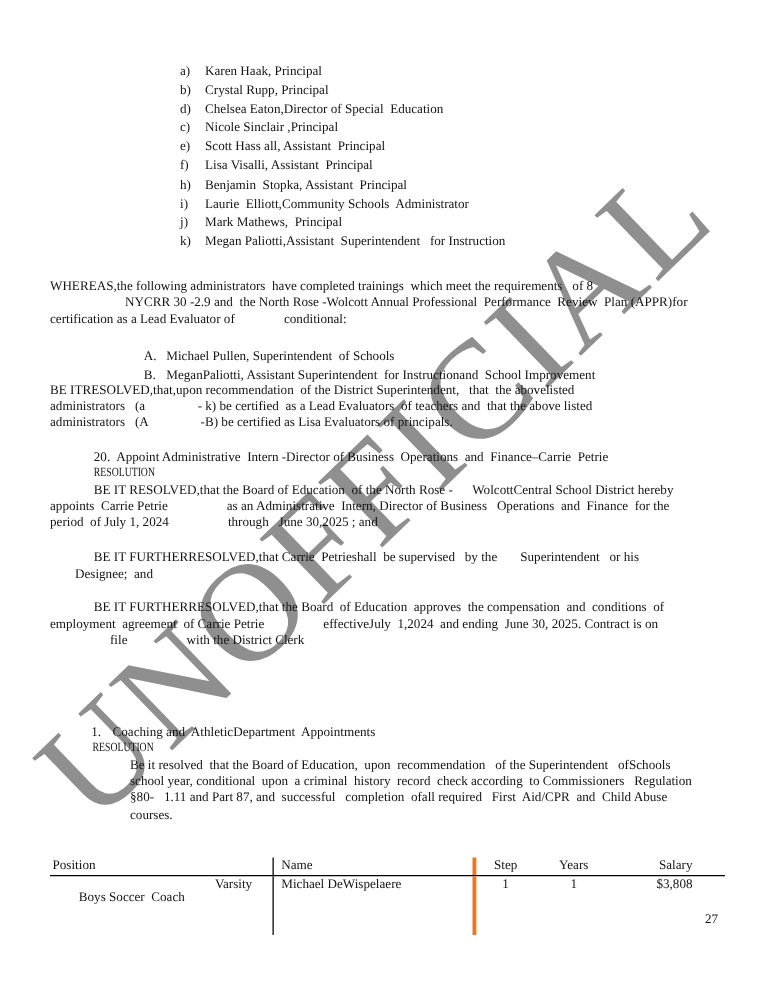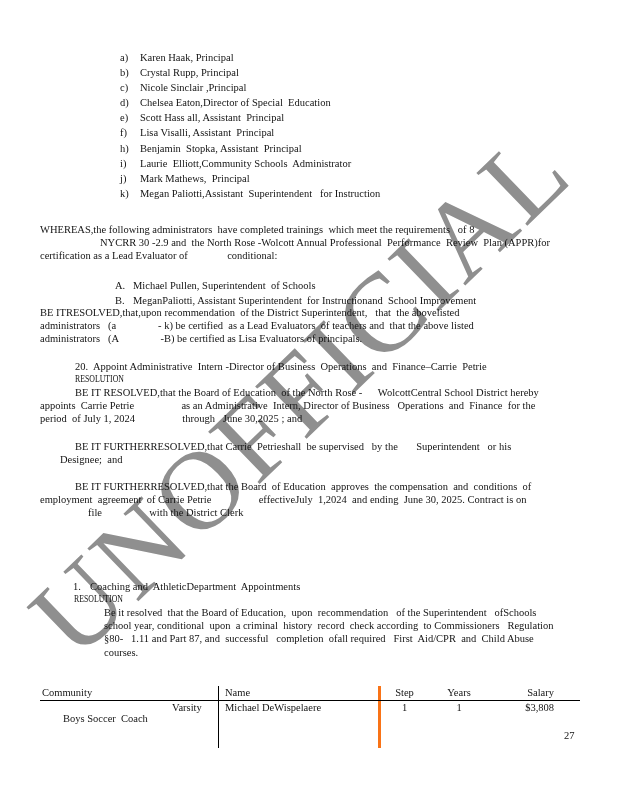--- a/index.html
+++ b/index.html
@@ -24,21 +24,21 @@
     font-family:"Liberation Serif", serif;
     font-size:112px;
     letter-spacing:3px;
     color:#8f8f8f;
     white-space:nowrap;
     z-index:0;
     user-select:none;
   }
 
   
-  .ak-list { left:120px; top:50px; line-height:15.1px; }
+  .ak-list { left:144px; top:50px; line-height:15.1px; }
   .ak-marker { display:inline-block; width:20px; }
 
   
   .whereas { left:40px; top:223px; width:545px; }
   .indent-60 { padding-left:60px; }
 
   
   .ab-list { left:115px; top:278px; line-height:15px; }
   .ab-marker { display:inline-block; width:18px; }
 
@@ -79,22 +79,22 @@
 </head>
 <body>
 
 <div class="page">
 
   <div class="watermark">UNOFFICIAL</div>
 
   <div class="abs ak-list">
     <div class="line"><span class="ak-marker">a)</span><span class="line">Karen Haak, Principal</span></div>
     <div class="line"><span class="ak-marker">b)</span><span class="line">Crystal Rupp, Principal</span></div>
+    <div class="line"><span class="ak-marker">d)</span><span class="line">Chelsea Eaton,Director of Special  Education</span></div>
     <div class="line"><span class="ak-marker">c)</span><span class="line">Nicole Sinclair ,Principal</span></div>
-    <div class="line"><span class="ak-marker">d)</span><span class="line">Chelsea Eaton,Director of Special  Education</span></div>
     <div class="line"><span class="ak-marker">e)</span><span class="line">Scott Hass all, Assistant  Principal</span></div>
     <div class="line"><span class="ak-marker">f)</span><span class="line">Lisa Visalli, Assistant  Principal</span></div>
     <div class="line"><span class="ak-marker">h)</span><span class="line">Benjamin  Stopka, Assistant  Principal</span></div>
     <div class="line"><span class="ak-marker">i)</span><span class="line">Laurie  Elliott,Community Schools  Administrator</span></div>
     <div class="line"><span class="ak-marker">j)</span><span class="line">Mark Mathews,  Principal</span></div>
     <div class="line"><span class="ak-marker">k)</span><span class="line">Megan Paliotti,Assistant  Superintendent   for Instruction</span></div>
   </div>
 
   <div class="abs whereas para">
     <div class="line">WHEREAS,the following administrators  have completed trainings  which meet the requirements   of 8</div>
@@ -143,21 +143,21 @@
   </div>
   <div class="abs para" style="left:88px; top:606px; width:490px;margin-left:16px;">
     <div class="line">Be it resolved  that the Board of Education,  upon  recommendation   of the Superintendent   ofSchools</div>
     <div class="line">school year, conditional  upon  a criminal  history  record  check according  to Commissioners   Regulation</div>
     <div class="line">§80-   1.11 and Part 87, and  successful   completion  ofall required   First  Aid/CPR  and  Child Abuse</div>
     <div class="line">courses.</div>
   </div>
 
   <div class="abs doc-table">
     <div class="t-row header">
-      <div class="cell c-pos">Community</div>
+      <div class="cell c-pos">Position</div>
       <div class="cell c-name">Name</div>
       <div class="cell c-step">Step</div>
       <div class="cell c-years">Years</div>
       <div class="cell c-salary">Salary</div>
     </div>
     <div class="t-row">
       <div class="cell c-pos">
         <span class="line">Boys Soccer  Coach</span>
         <span class="varsity line">Varsity</span>
       </div>

